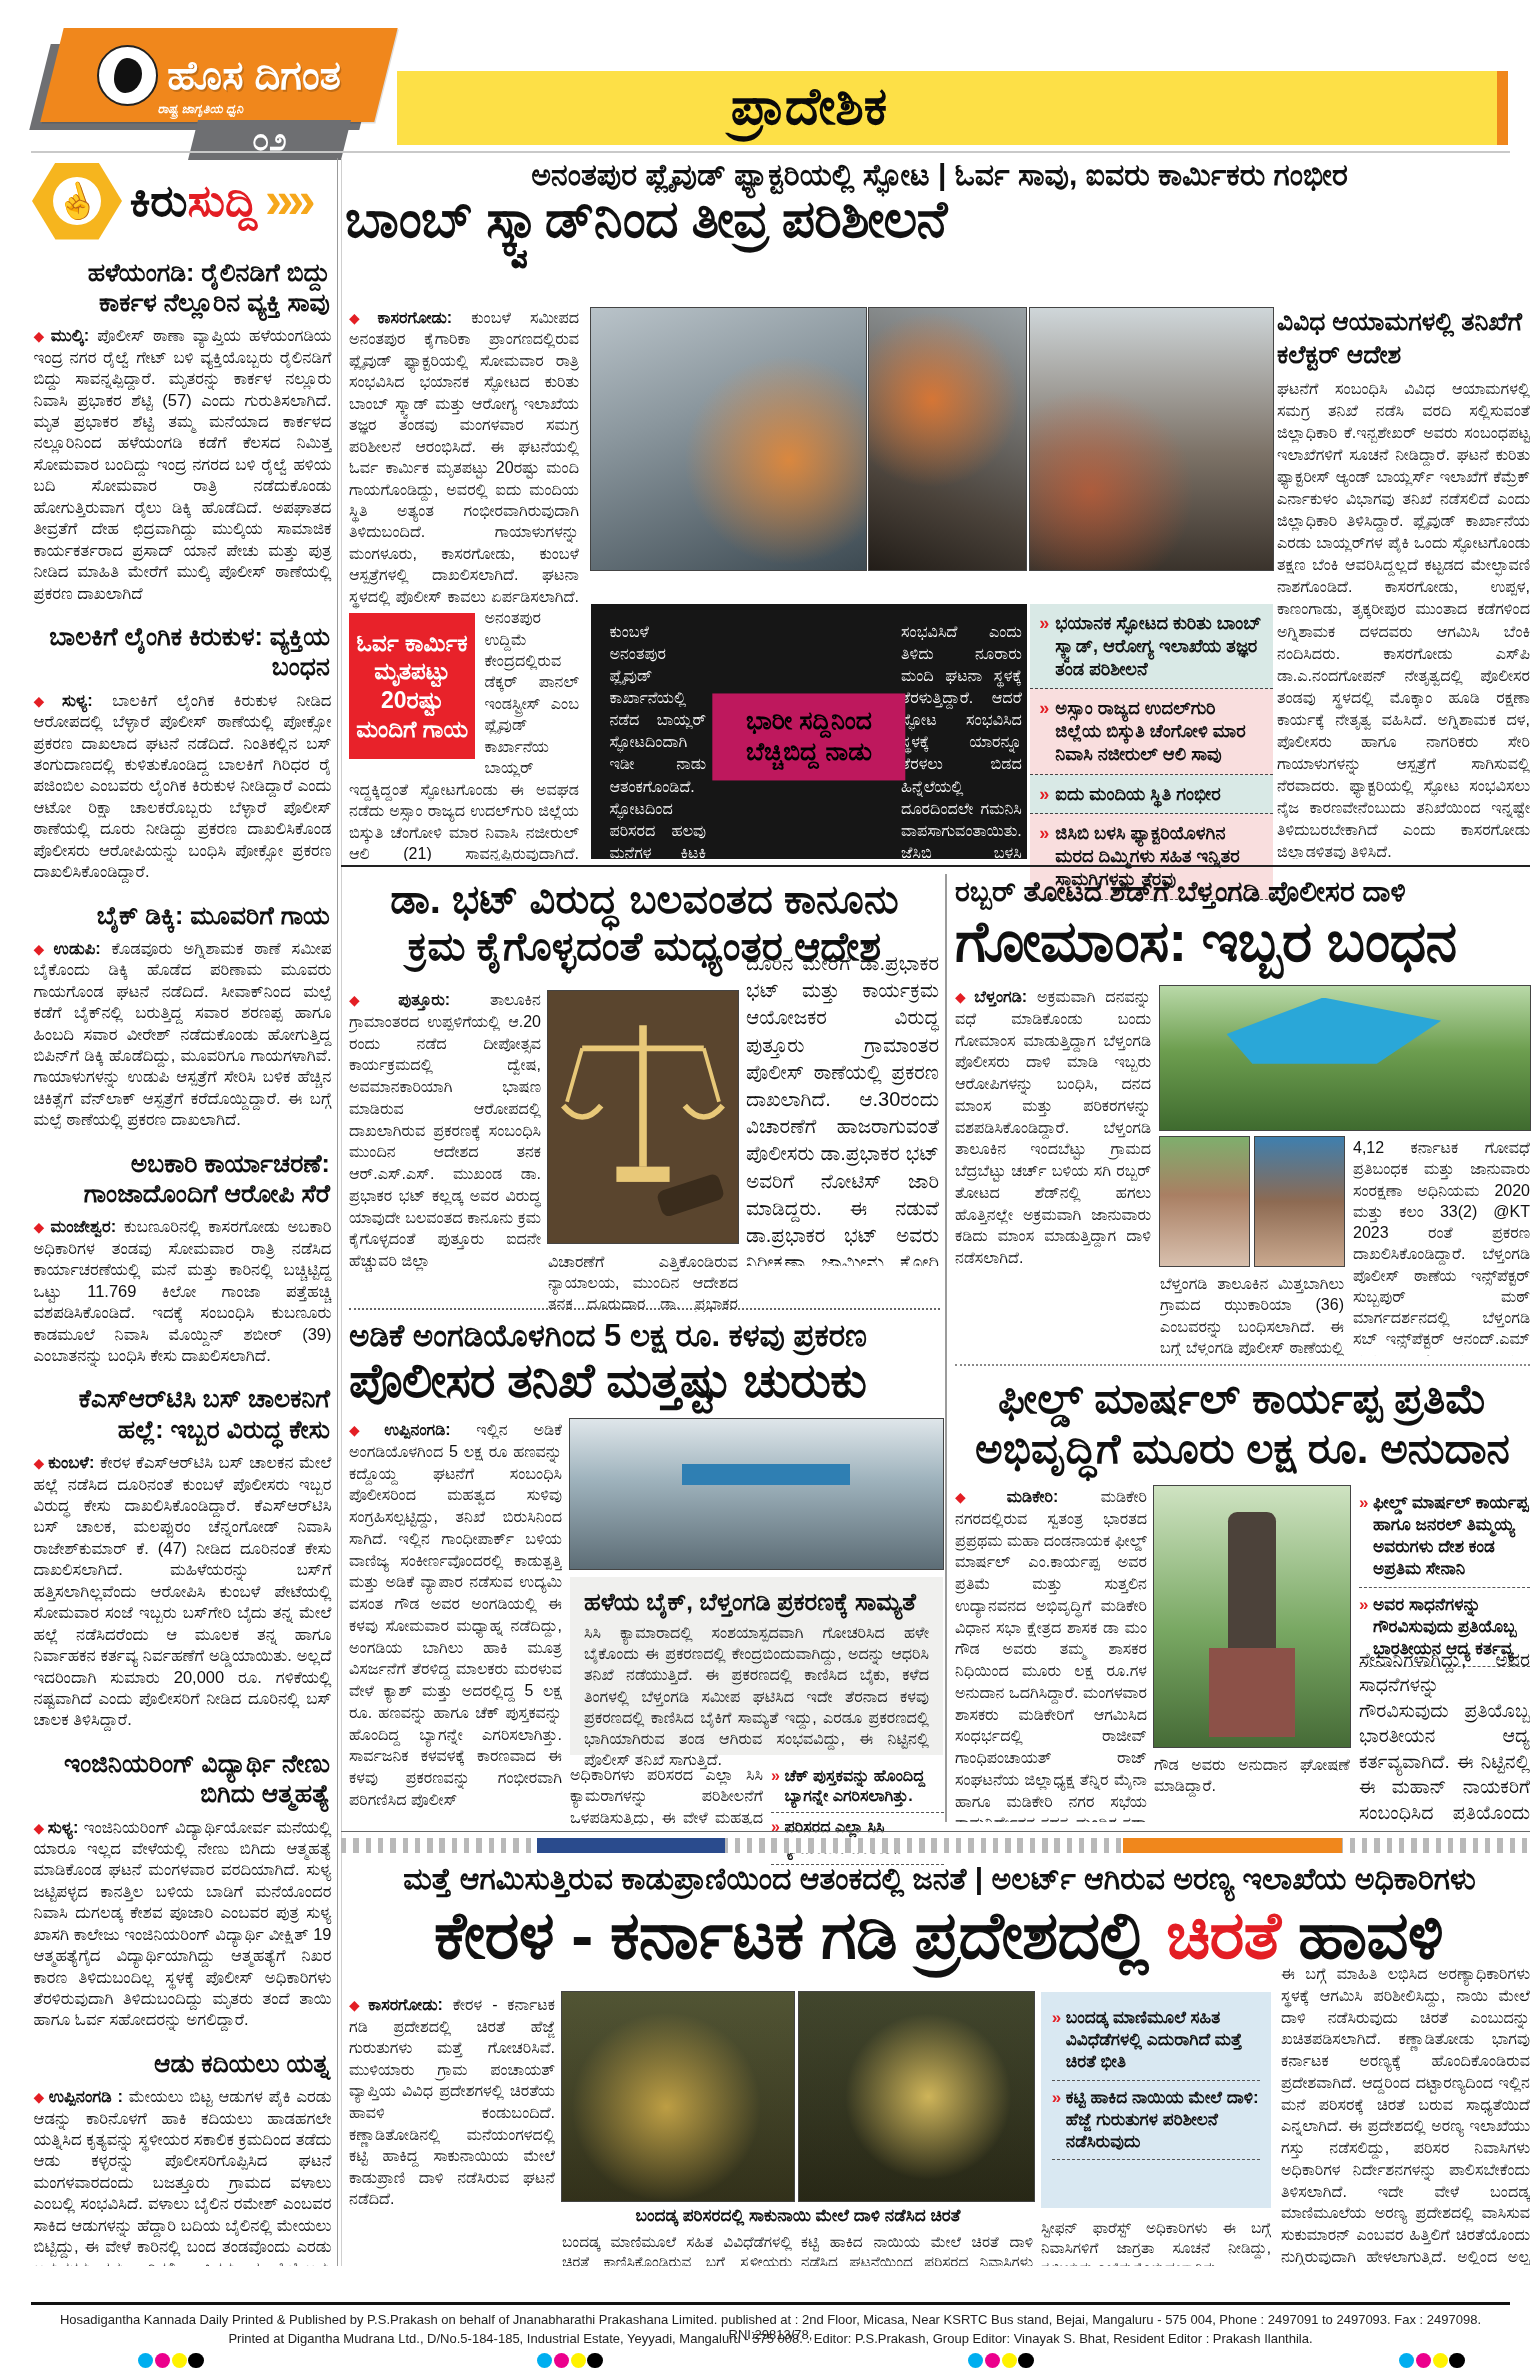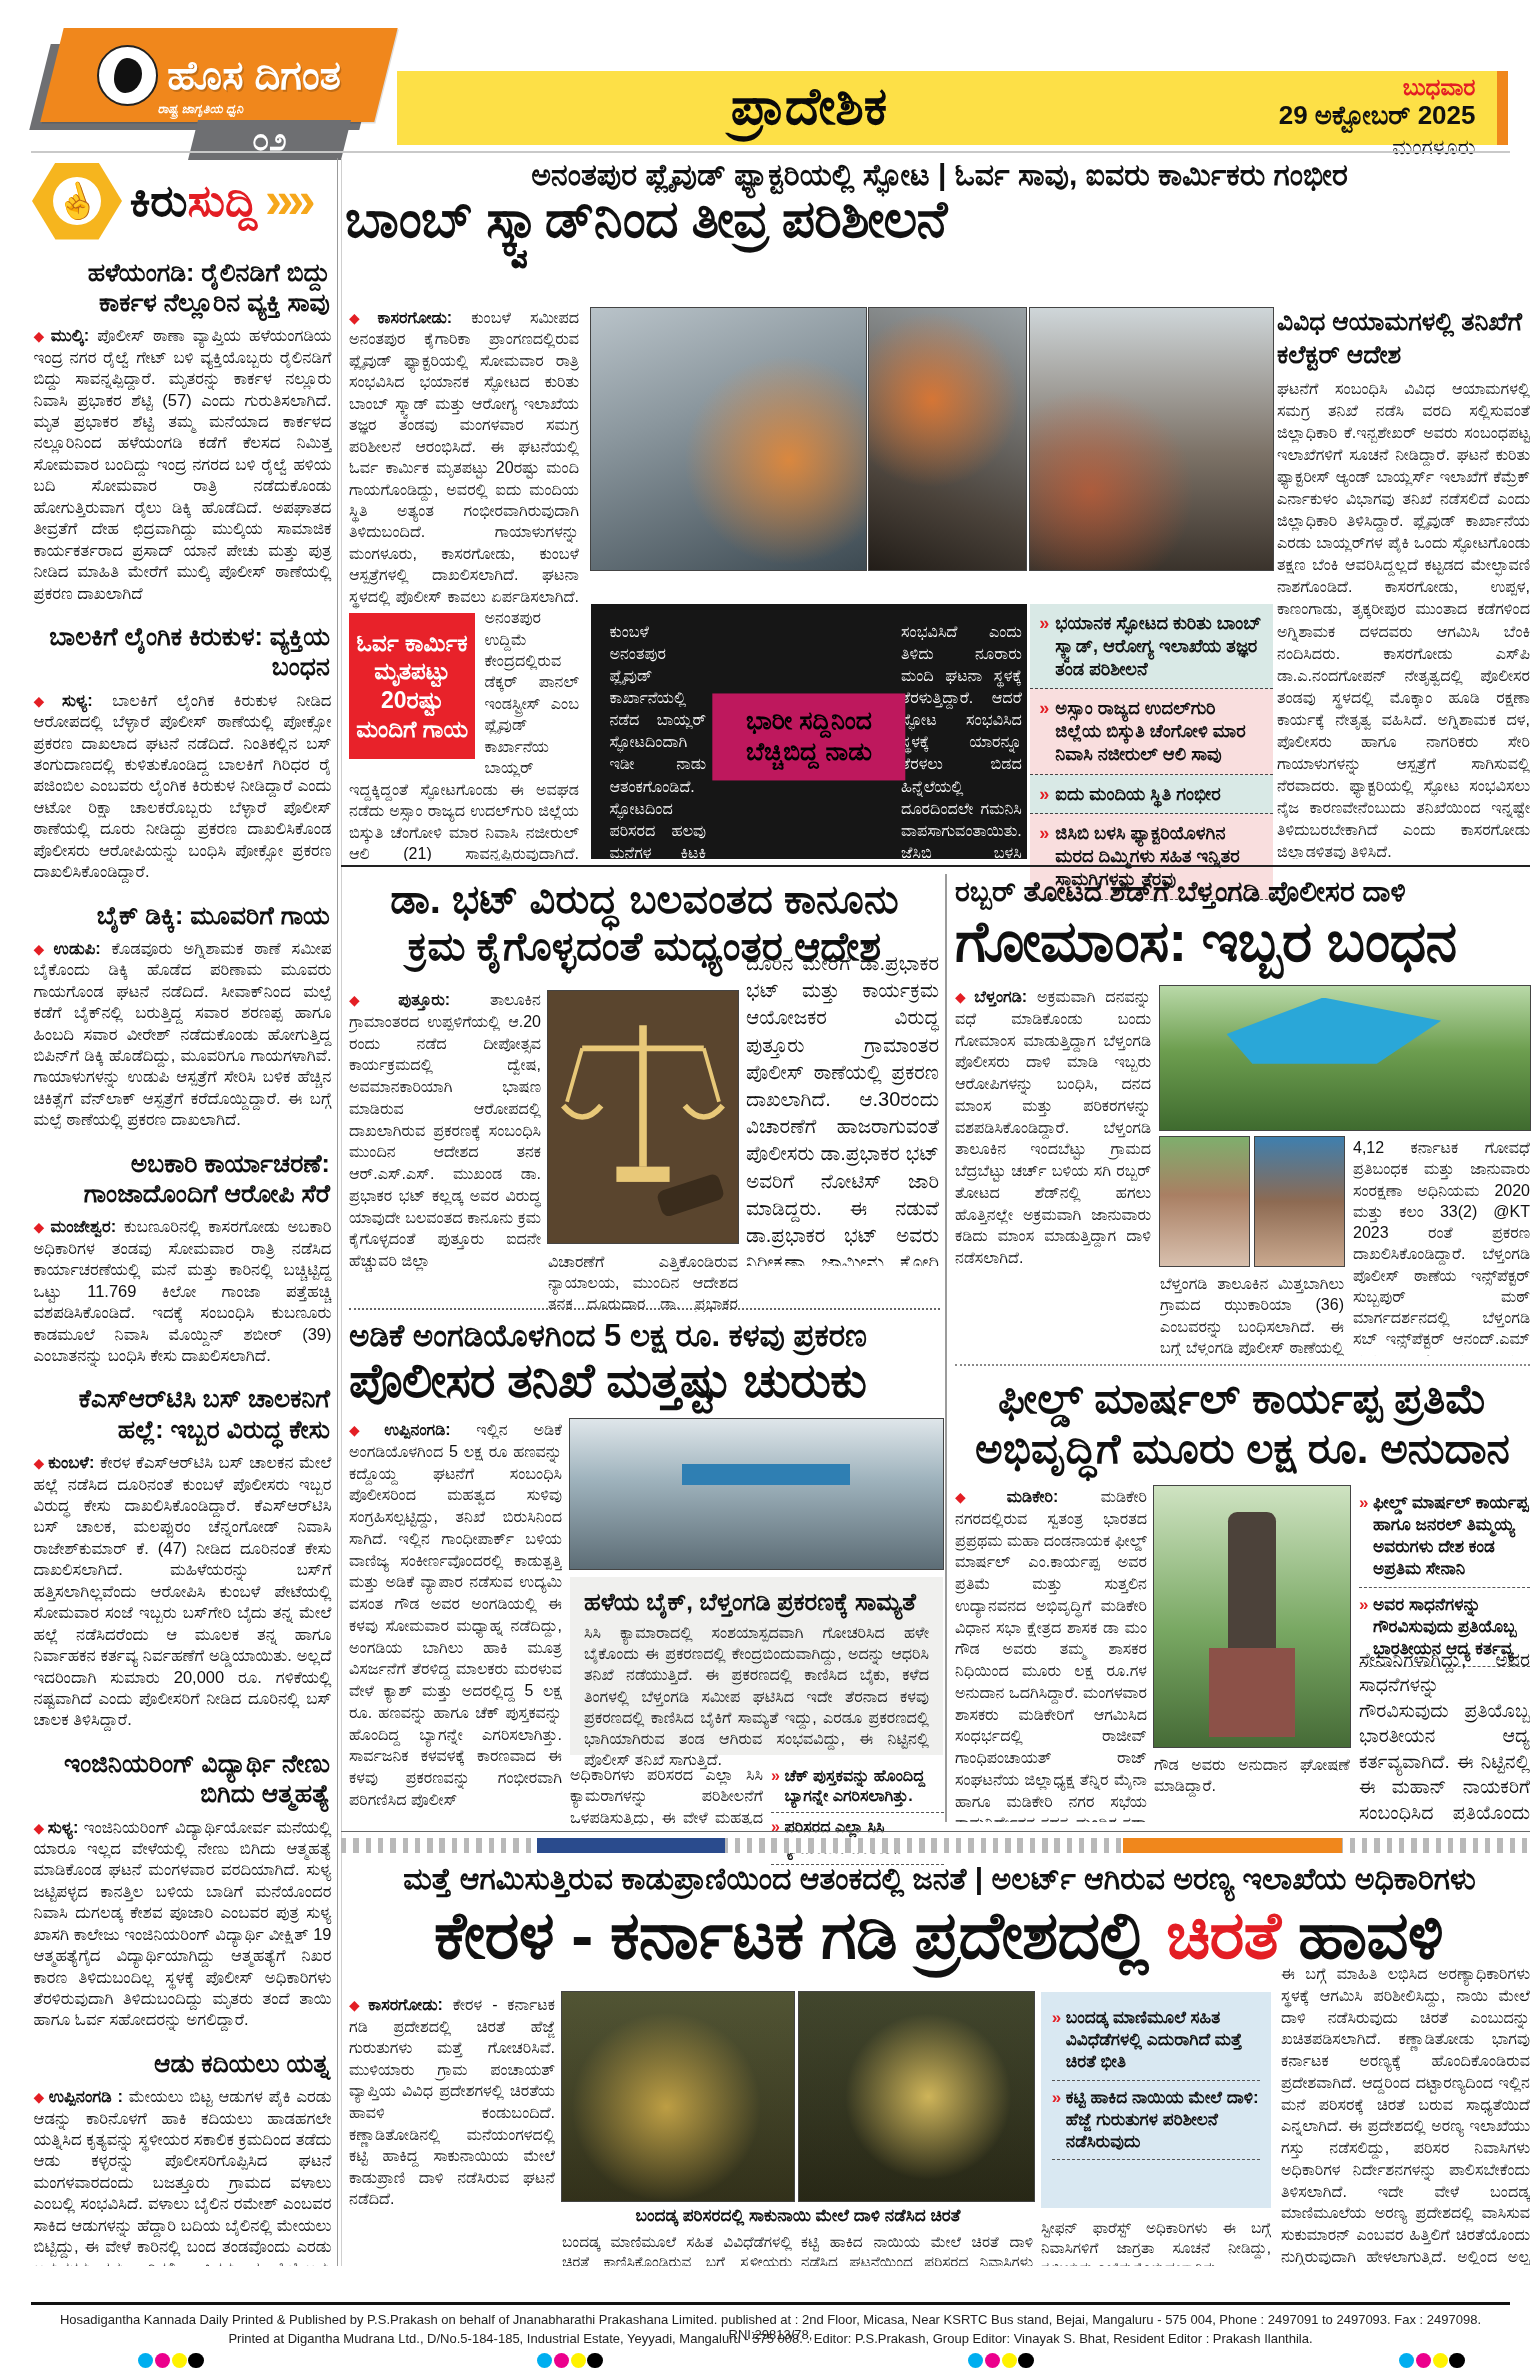--- a/index.html
+++ b/index.html
@@ -161,25 +161,20 @@
         </div>
       <div class="mast-title">ಹೊಸ ದಿಗಂತ</div>
     </div>
     <div class="mast-tag">ರಾಷ್ಟ್ರ ಜಾಗೃತಿಯ ಧ್ವನಿ</div>
   </div>
   <div class="abs pagenum-band">
     <div class="pagenum">೦೨</div>
   </div>
   <div class="abs section-band">
     <div class="section-title">ಪ್ರಾದೇಶಿಕ</div>
-    <div class="date-block">
-      <div class="date-day">ಬುಧವಾರ</div>
-      <div class="date-date">29 ಅಕ್ಟೋಬರ್ 2025</div>
-      <div class="date-city">ಮಂಗಳೂರು</div>
-    </div>
   </div>
   <div class="abs orange-bar"></div>
   <div class="abs head-rule"></div>
 
   <div class="abs v-rule-a"></div>
   <div class="abs v-rule-b"></div>
 
   <div class="abs sidebar clip">
     <div class="badge-row">
       <div class="hexa">

